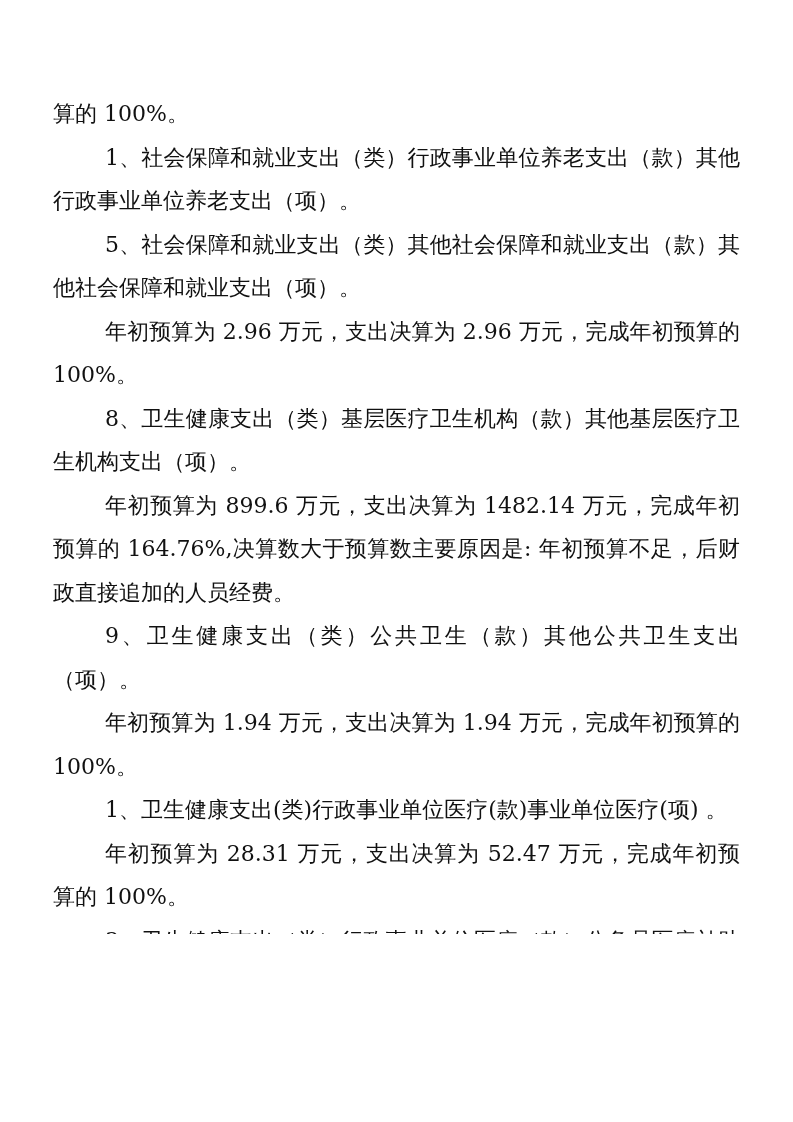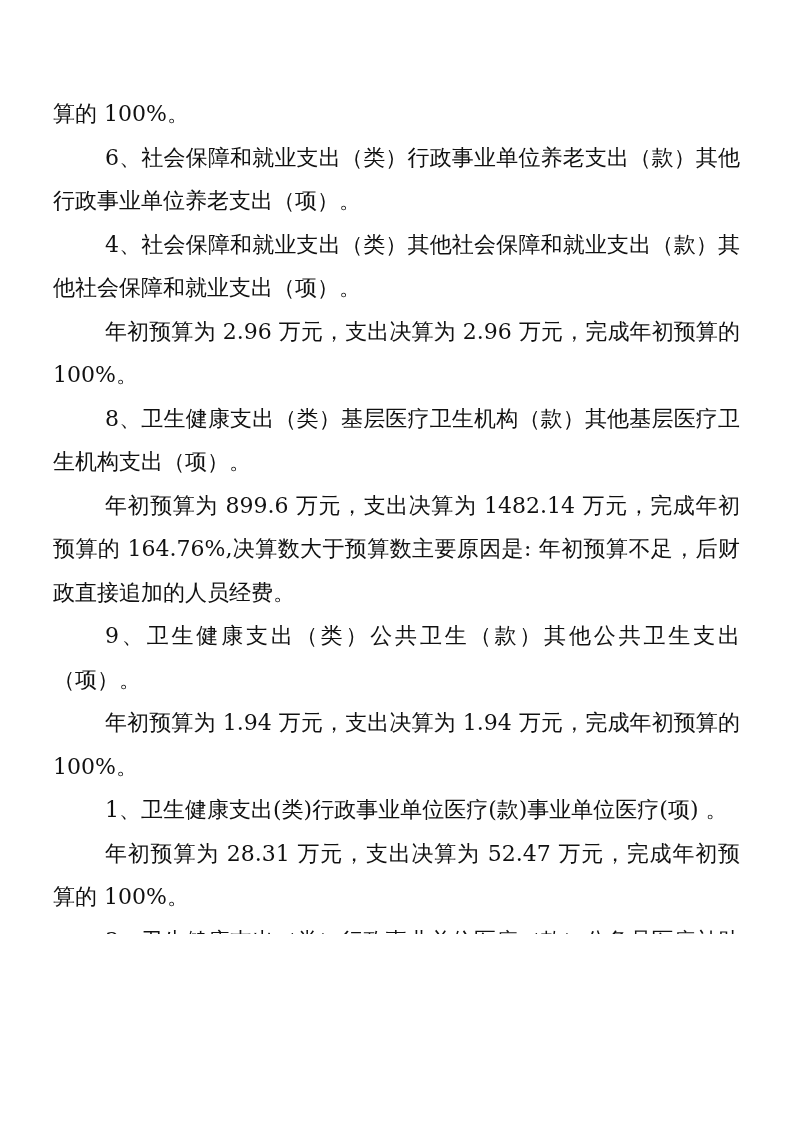--- a/index.html
+++ b/index.html
@@ -43,22 +43,22 @@
     line-height: 20px;
     color: #404040;
   }
 </style>
 </head>
 <body>
 
 <div class="page">
   <div class="body-text">
     <p class="para">算的 100%。</p>
-    <p class="para ind">6、社会保障和就业支出（类）行政事业单位养老支出（款）其他行政事业单位养老支出（项）。</p>
-    <p class="para ind">4、社会保障和就业支出（类）其他社会保障和就业支出（款）其他社会保障和就业支出（项）。</p>
+    <p class="para ind">1、社会保障和就业支出（类）行政事业单位养老支出（款）其他行政事业单位养老支出（项）。</p>
+    <p class="para ind">5、社会保障和就业支出（类）其他社会保障和就业支出（款）其他社会保障和就业支出（项）。</p>
     <p class="para ind">年初预算为 2.96 万元，支出决算为 2.96 万元，完成年初预算的 100%。</p>
     <p class="para ind">8、卫生健康支出（类）基层医疗卫生机构（款）其他基层医疗卫生机构支出（项）。</p>
     <p class="para ind">年初预算为 899.6 万元，支出决算为 1482.14 万元，完成年初预算的 164.76%,决算数大于预算数主要原因是: 年初预算不足，后财政直接追加的人员经费。</p>
     <p class="para ind">9、卫生健康支出（类）公共卫生（款）其他公共卫生支出（项）。</p>
     <p class="para ind">年初预算为 1.94 万元，支出决算为 1.94 万元，完成年初预算的 100%。</p>
     <p class="para ind">1、卫生健康支出(类)行政事业单位医疗(款)事业单位医疗(项) 。</p>
     <p class="para ind">年初预算为 28.31 万元，支出决算为 52.47 万元，完成年初预算的 100%。</p>
     <p class="para ind">3、卫生健康支出（类）行政事业单位医疗（款）公务员医疗补助（项）。</p>
   </div>
   <div class="footer">

